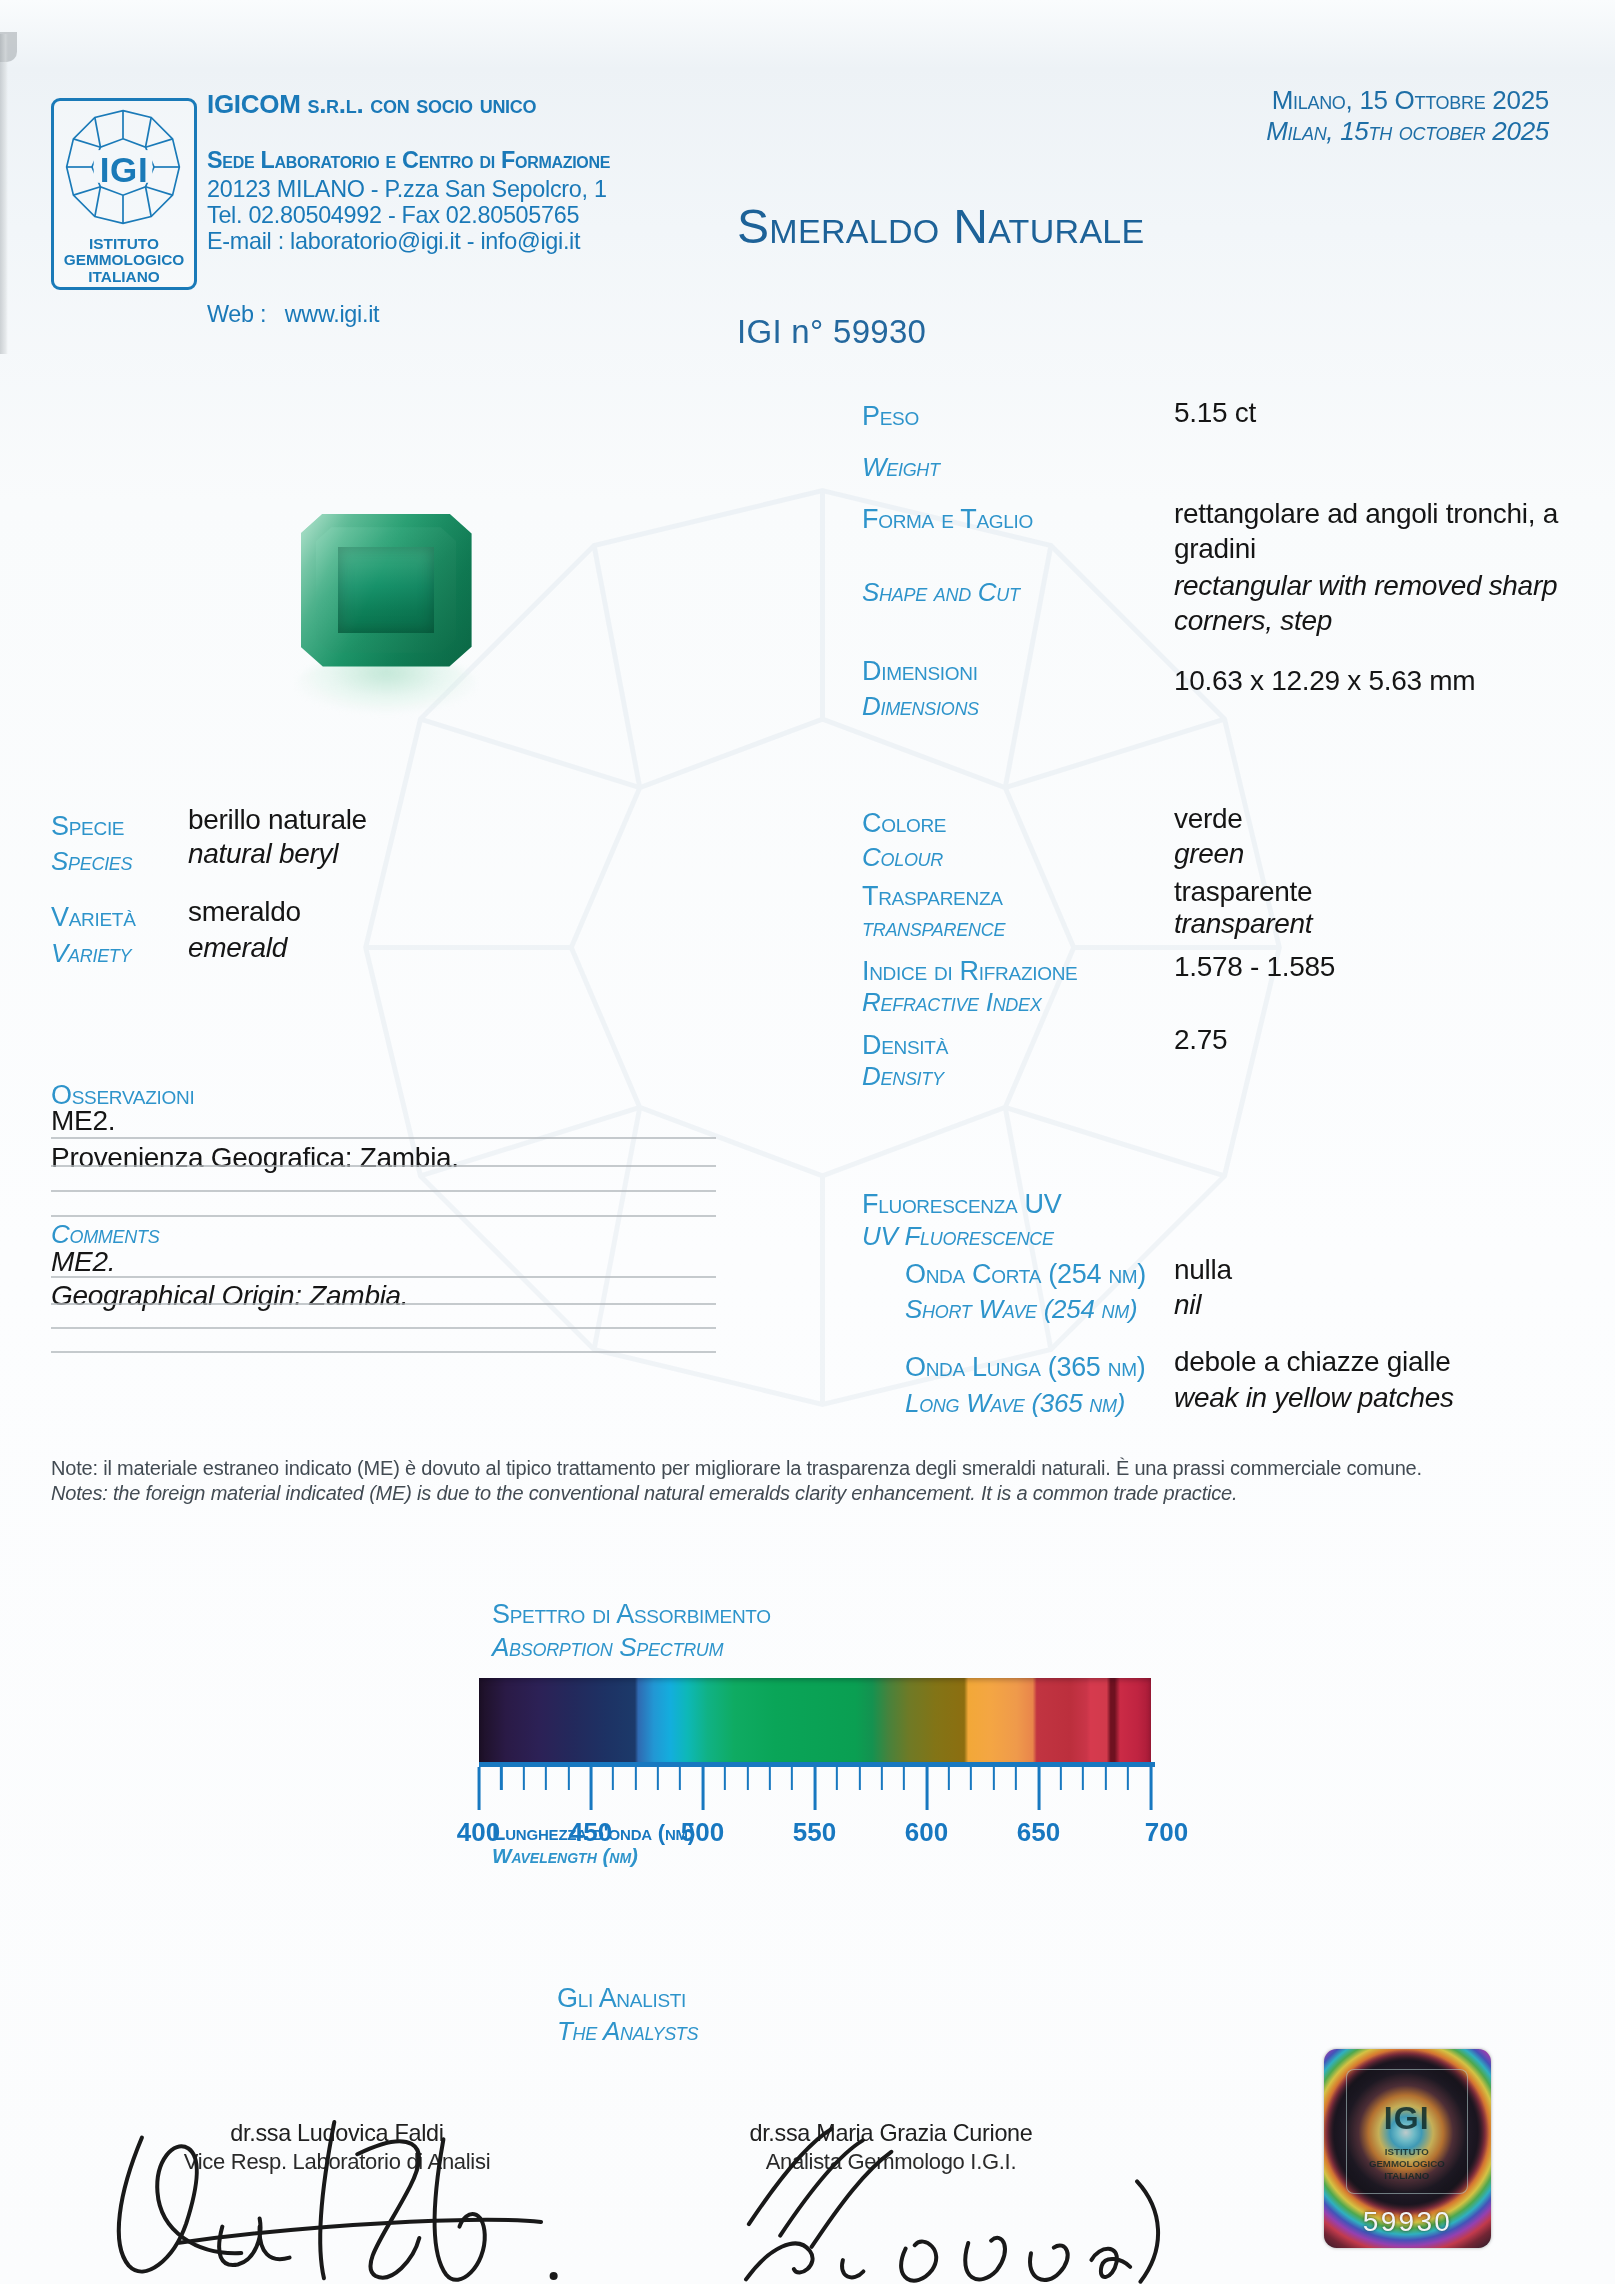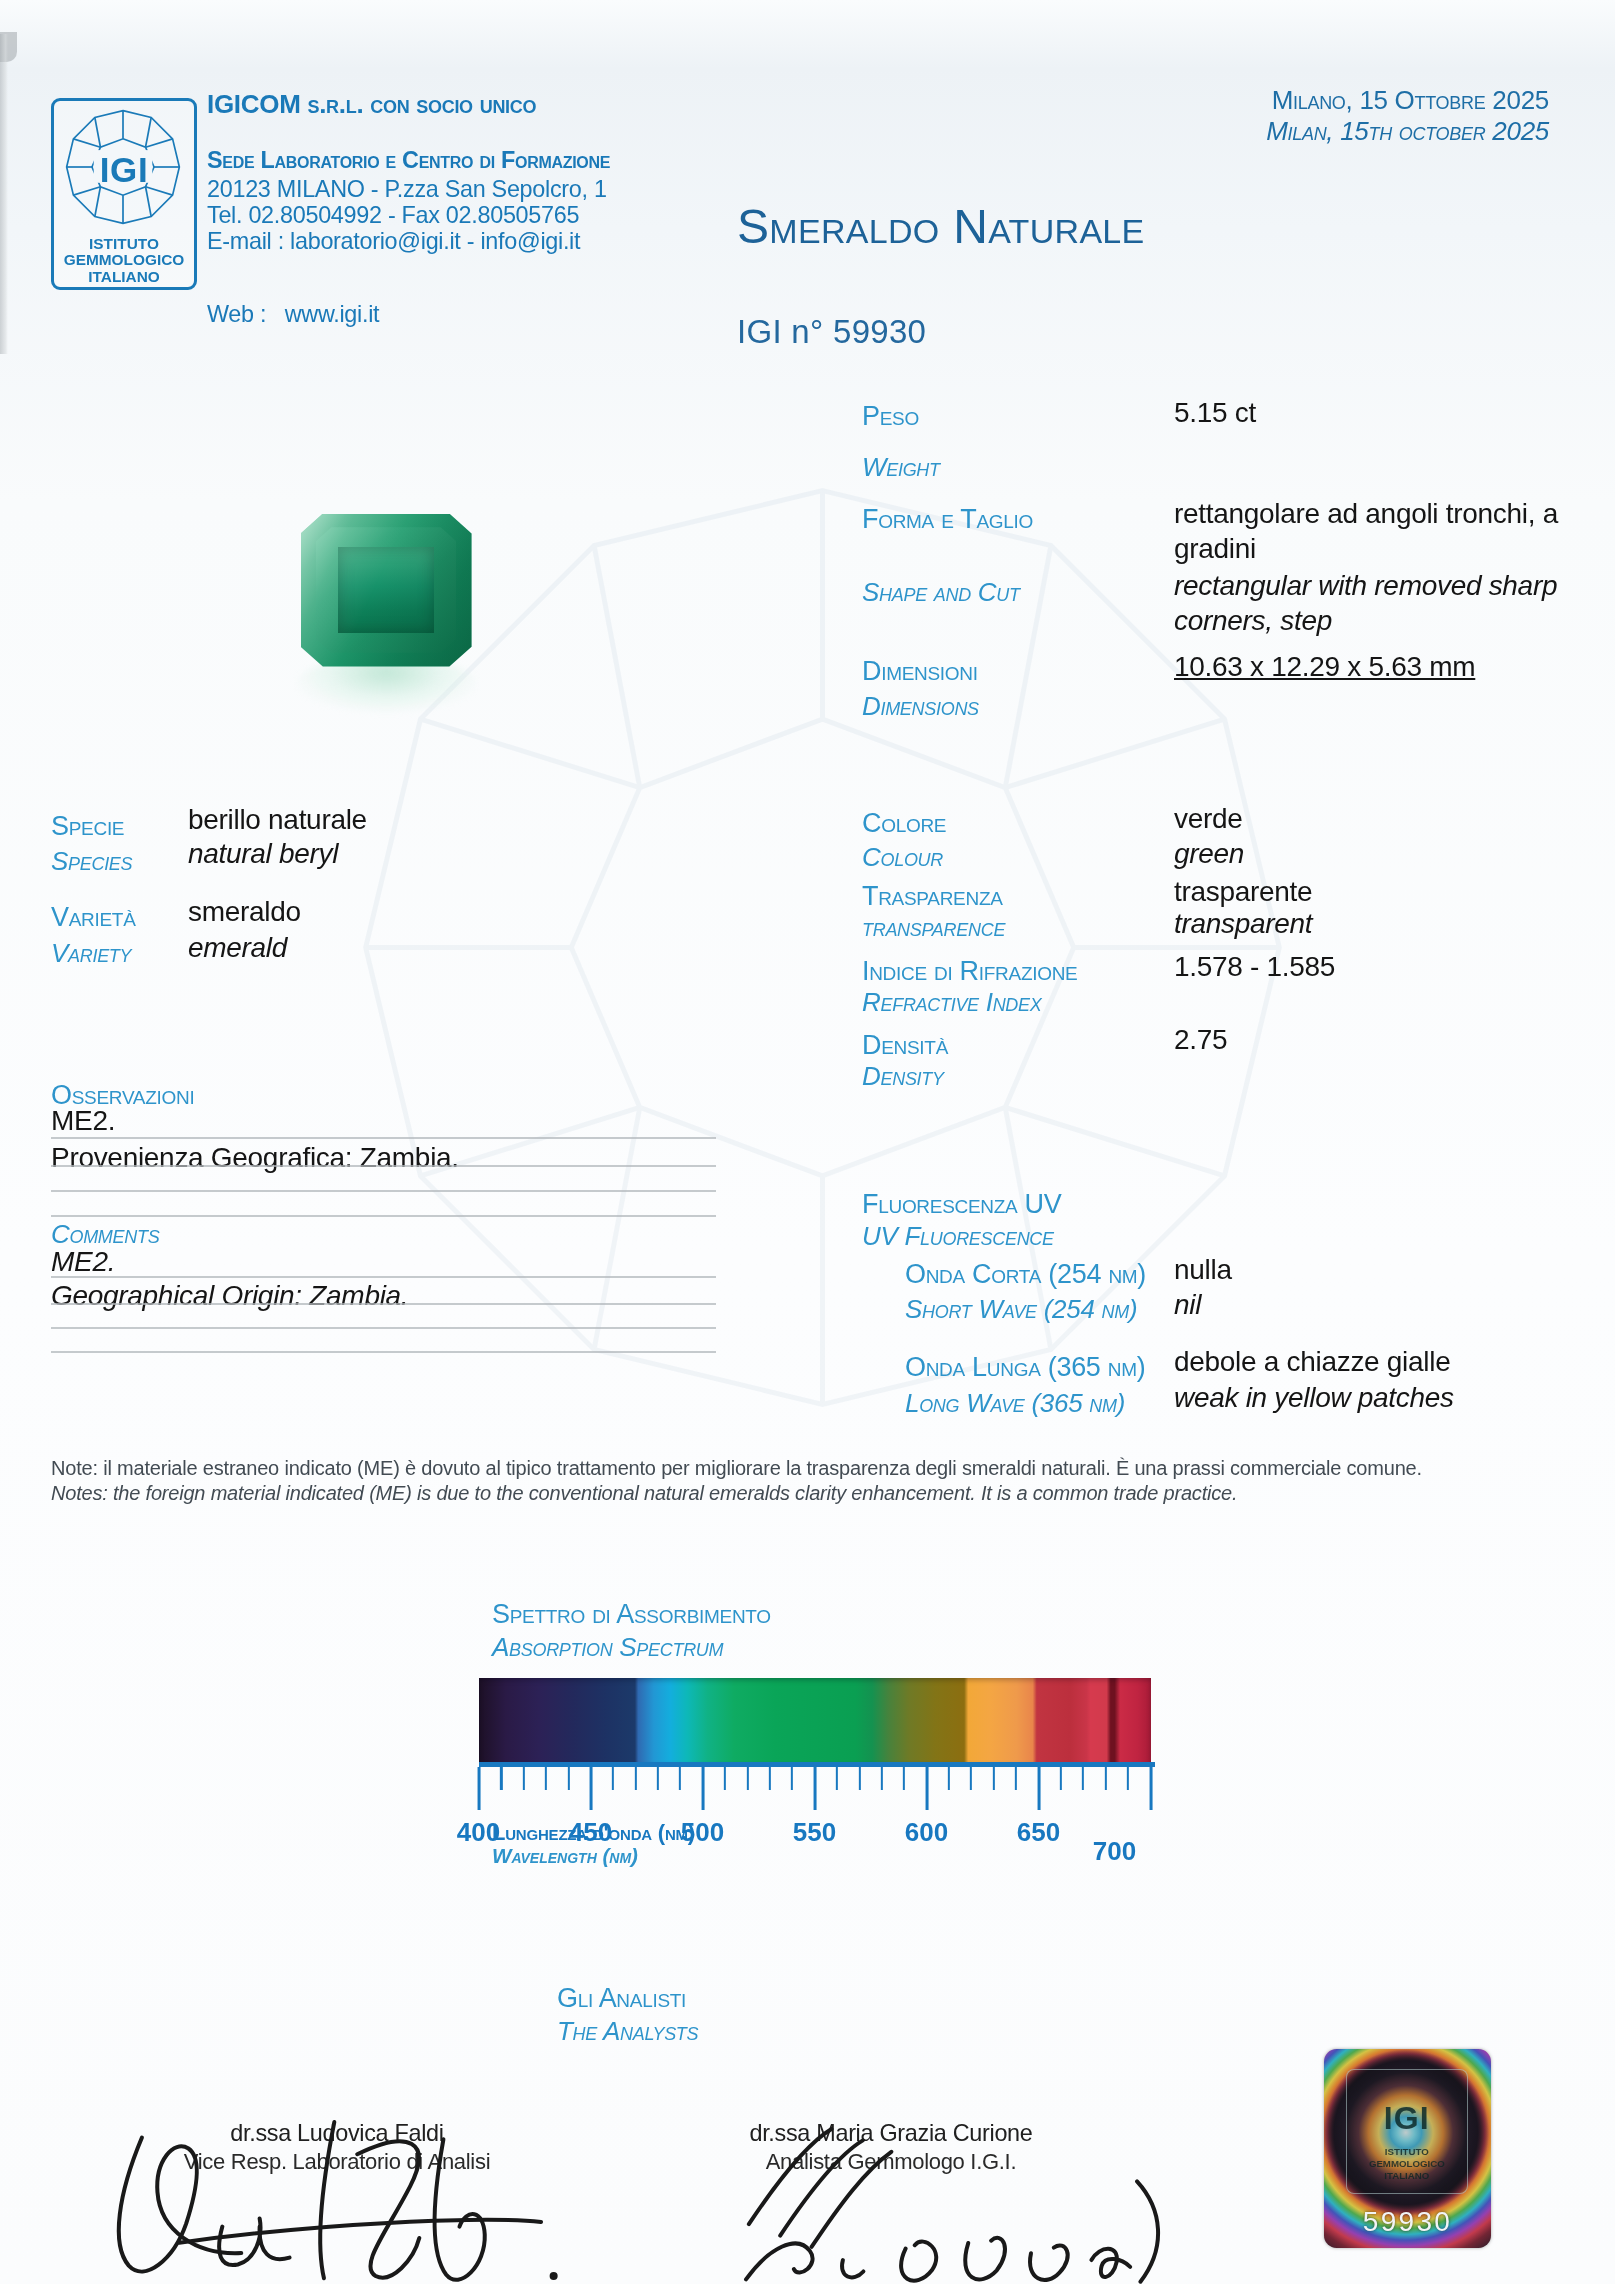--- a/index.html
+++ b/index.html
@@ -169,21 +169,21 @@
 
   <div class="abs lab-it sc" style="left:862px;top:504px;">Forma e Taglio</div>
   <div class="abs val" style="left:1174px;top:498px;">rettangolare ad angoli tronchi, a</div>
   <div class="abs val" style="left:1174px;top:533px;">gradini</div>
   <div class="abs lab-en sc" style="left:862px;top:577px;">Shape and Cut</div>
   <div class="abs val-en" style="left:1174px;top:570px;">rectangular with removed sharp</div>
   <div class="abs val-en" style="left:1174px;top:605px;">corners, step</div>
 
   <div class="abs lab-it sc" style="left:862px;top:656px;">Dimensioni</div>
   <div class="abs lab-en sc" style="left:862px;top:691px;">Dimensions</div>
-  <div class="abs val" style="left:1174px;top:651px;text-decoration:underline;">10.63 x 12.29 x 5.63 mm</div>
+  <div class="abs val" style="left:1174px;top:665px;">10.63 x 12.29 x 5.63 mm</div>
 
   <div class="abs lab-it sc" style="left:862px;top:808px;">Colore</div>
   <div class="abs lab-en sc" style="left:862px;top:842px;">Colour</div>
   <div class="abs val" style="left:1174px;top:803px;">verde</div>
   <div class="abs val-en" style="left:1174px;top:838px;">green</div>
 
   <div class="abs lab-it sc" style="left:862px;top:881px;">Trasparenza</div>
   <div class="abs lab-en sc" style="left:862px;top:912px;">transparence</div>
   <div class="abs val" style="left:1174px;top:876px;">trasparente</div>
   <div class="abs val-en" style="left:1174px;top:908px;">transparent</div>
@@ -272,21 +272,21 @@
       <div class="tick" style="left: 604px;"></div>
       <div class="tick" style="left: 627px;"></div>
       <div class="tick" style="left: 649px;"></div>
       <div class="tick major" style="left: 672px;"></div>
       <div class="tick-label" style="left: 0px;">400</div>
       <div class="tick-label" style="left: 112px;">450</div>
       <div class="tick-label" style="left: 224px;">500</div>
       <div class="tick-label" style="left: 336px;">550</div>
       <div class="tick-label" style="left: 448px;">600</div>
       <div class="tick-label" style="left: 560px;">650</div>
-      <div class="tick-label" style="left: 636px; margin-top: 19px;">700</div>
+      <div class="tick-label" style="left: 688px;">700</div>
     </div>
   <div class="abs xlab-it sc" style="top: 1820px;">Lunghezza d'onda (nm)</div>
   <div class="abs xlab-en sc" style="top: 1844px;">Wavelength (nm)</div>
 
   <div class="abs lab-it sc" style="left:557px;top:1983px;">Gli Analisti</div>
   <div class="abs lab-en sc" style="left:557px;top:2016px;">The Analysts</div>
 
   <div class="abs an-name" style="left:137px;top:2120px;width:400px;">dr.ssa Ludovica Faldi</div>
   <div class="abs an-role" style="left:137px;top:2149px;width:400px;">Vice Resp. Laboratorio di Analisi</div>
   <div class="abs an-name" style="left:691px;top:2120px;width:400px;">dr.ssa Maria Grazia Curione</div>

